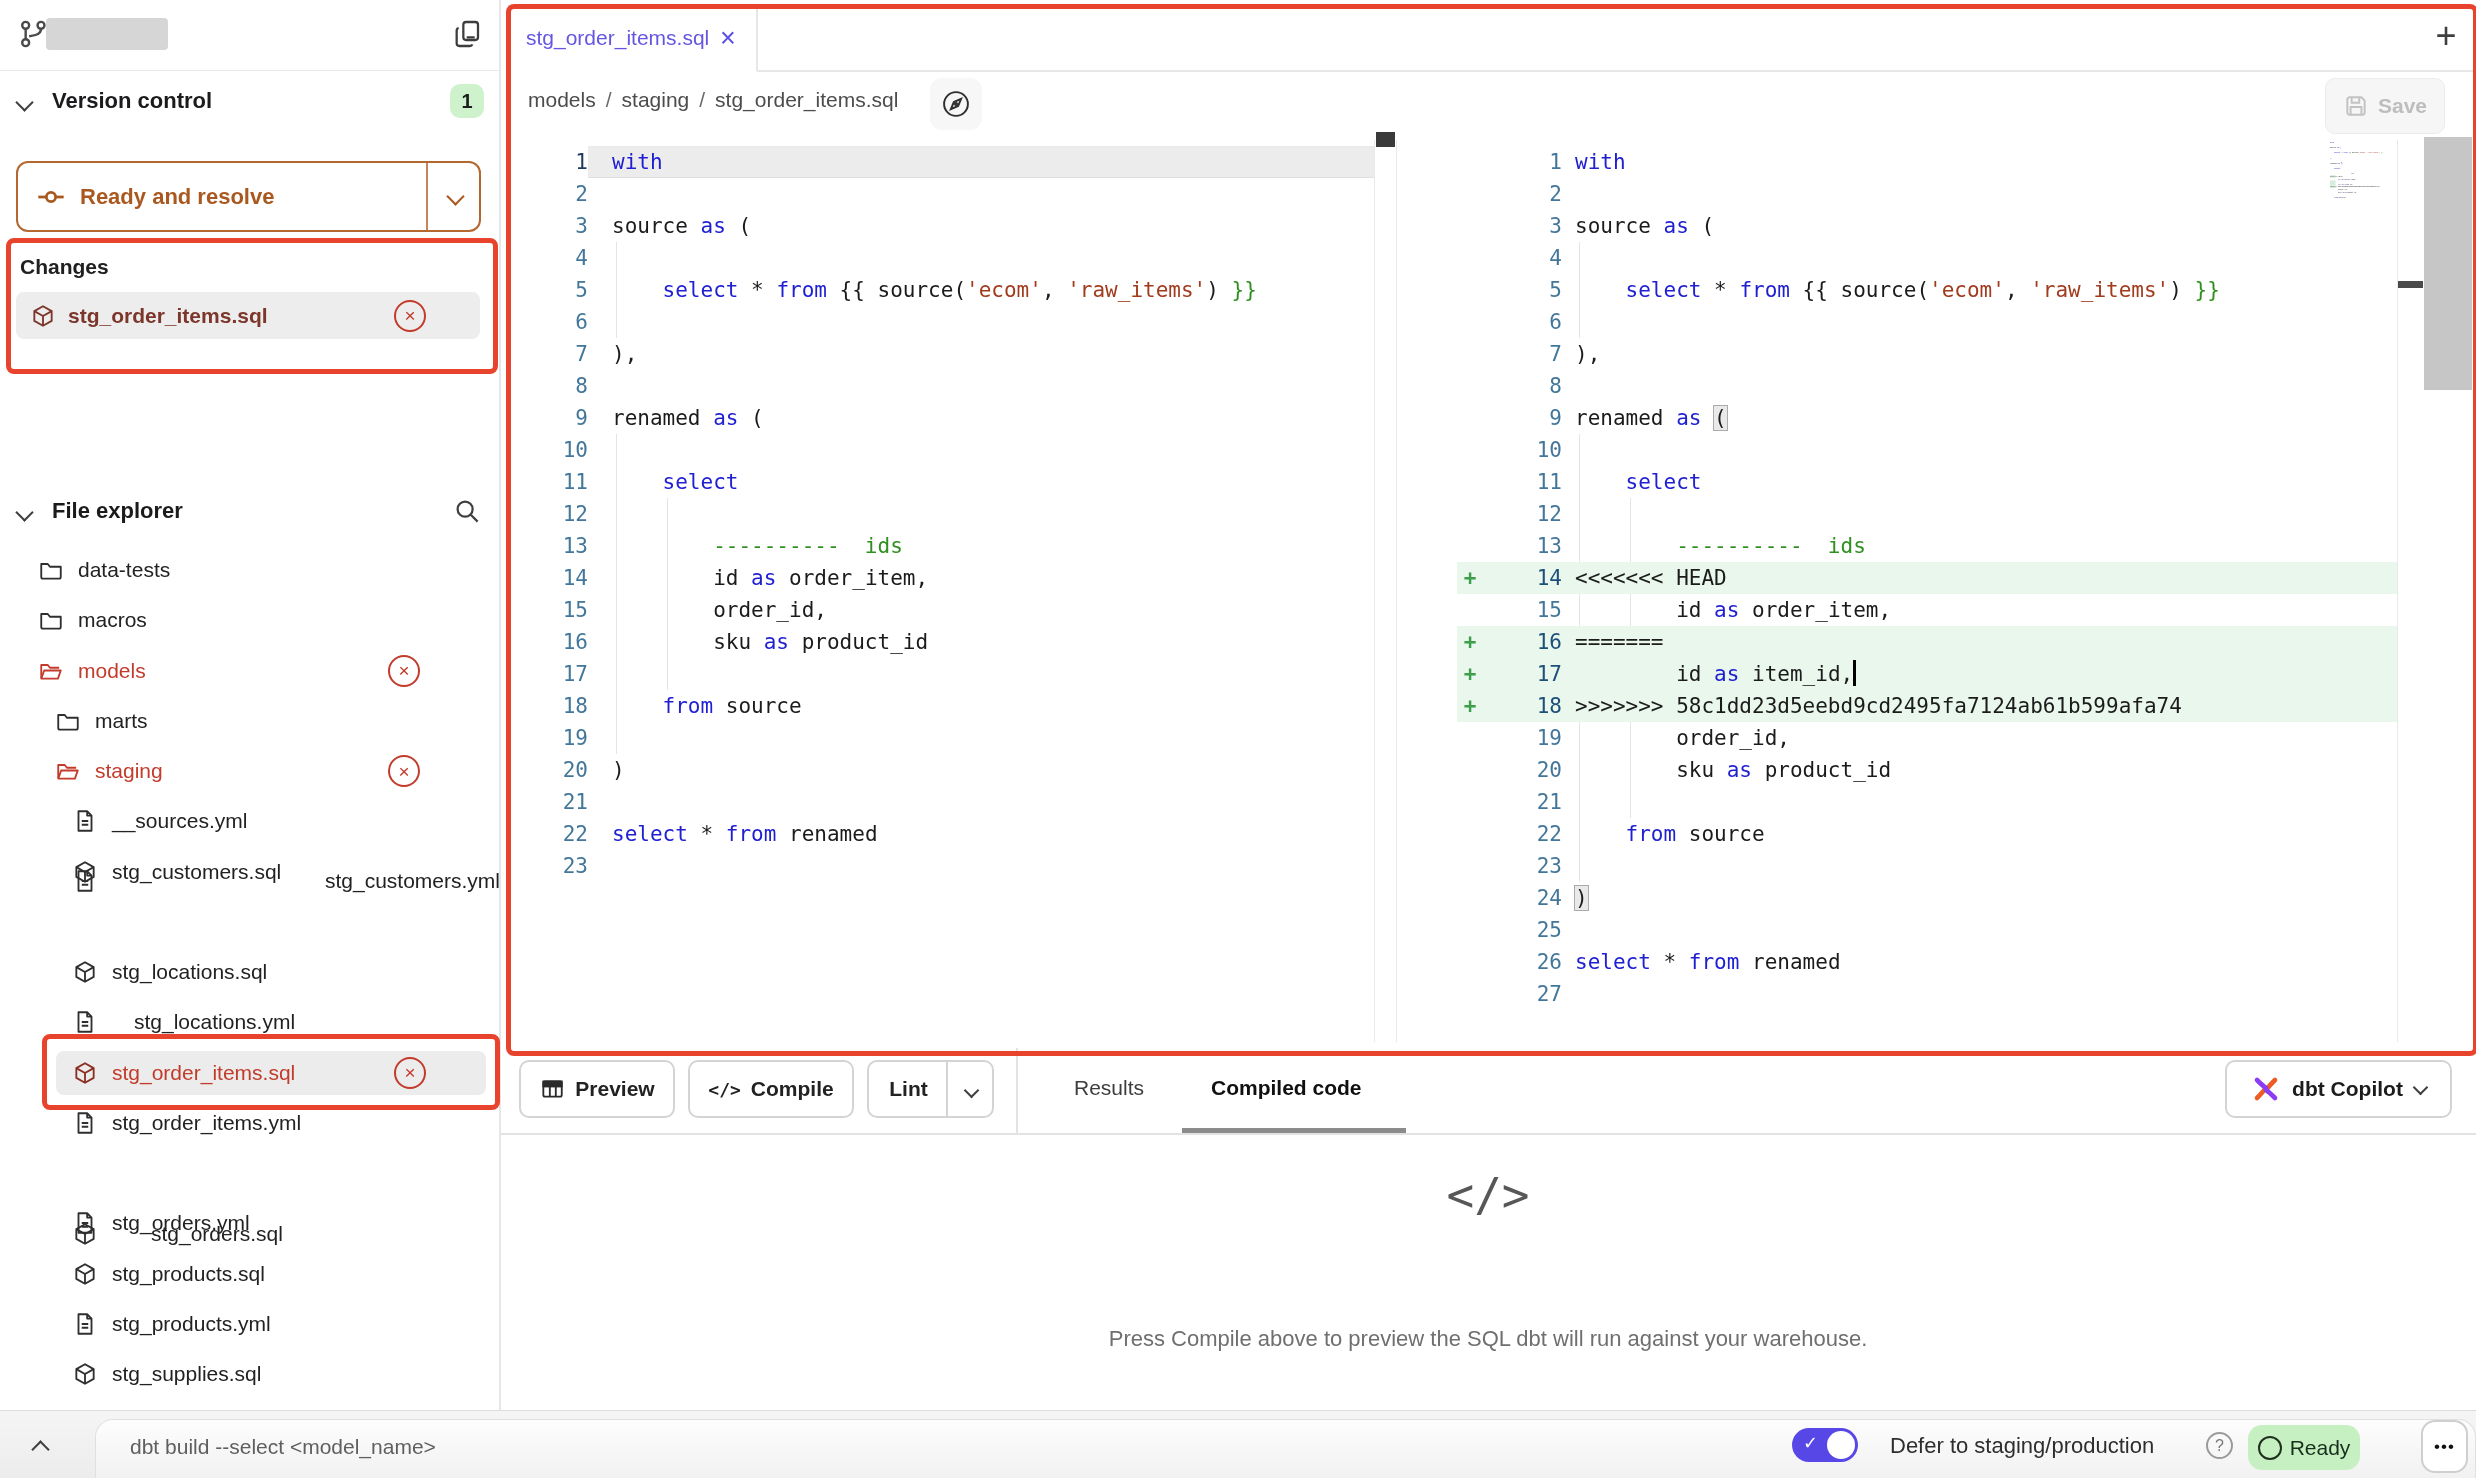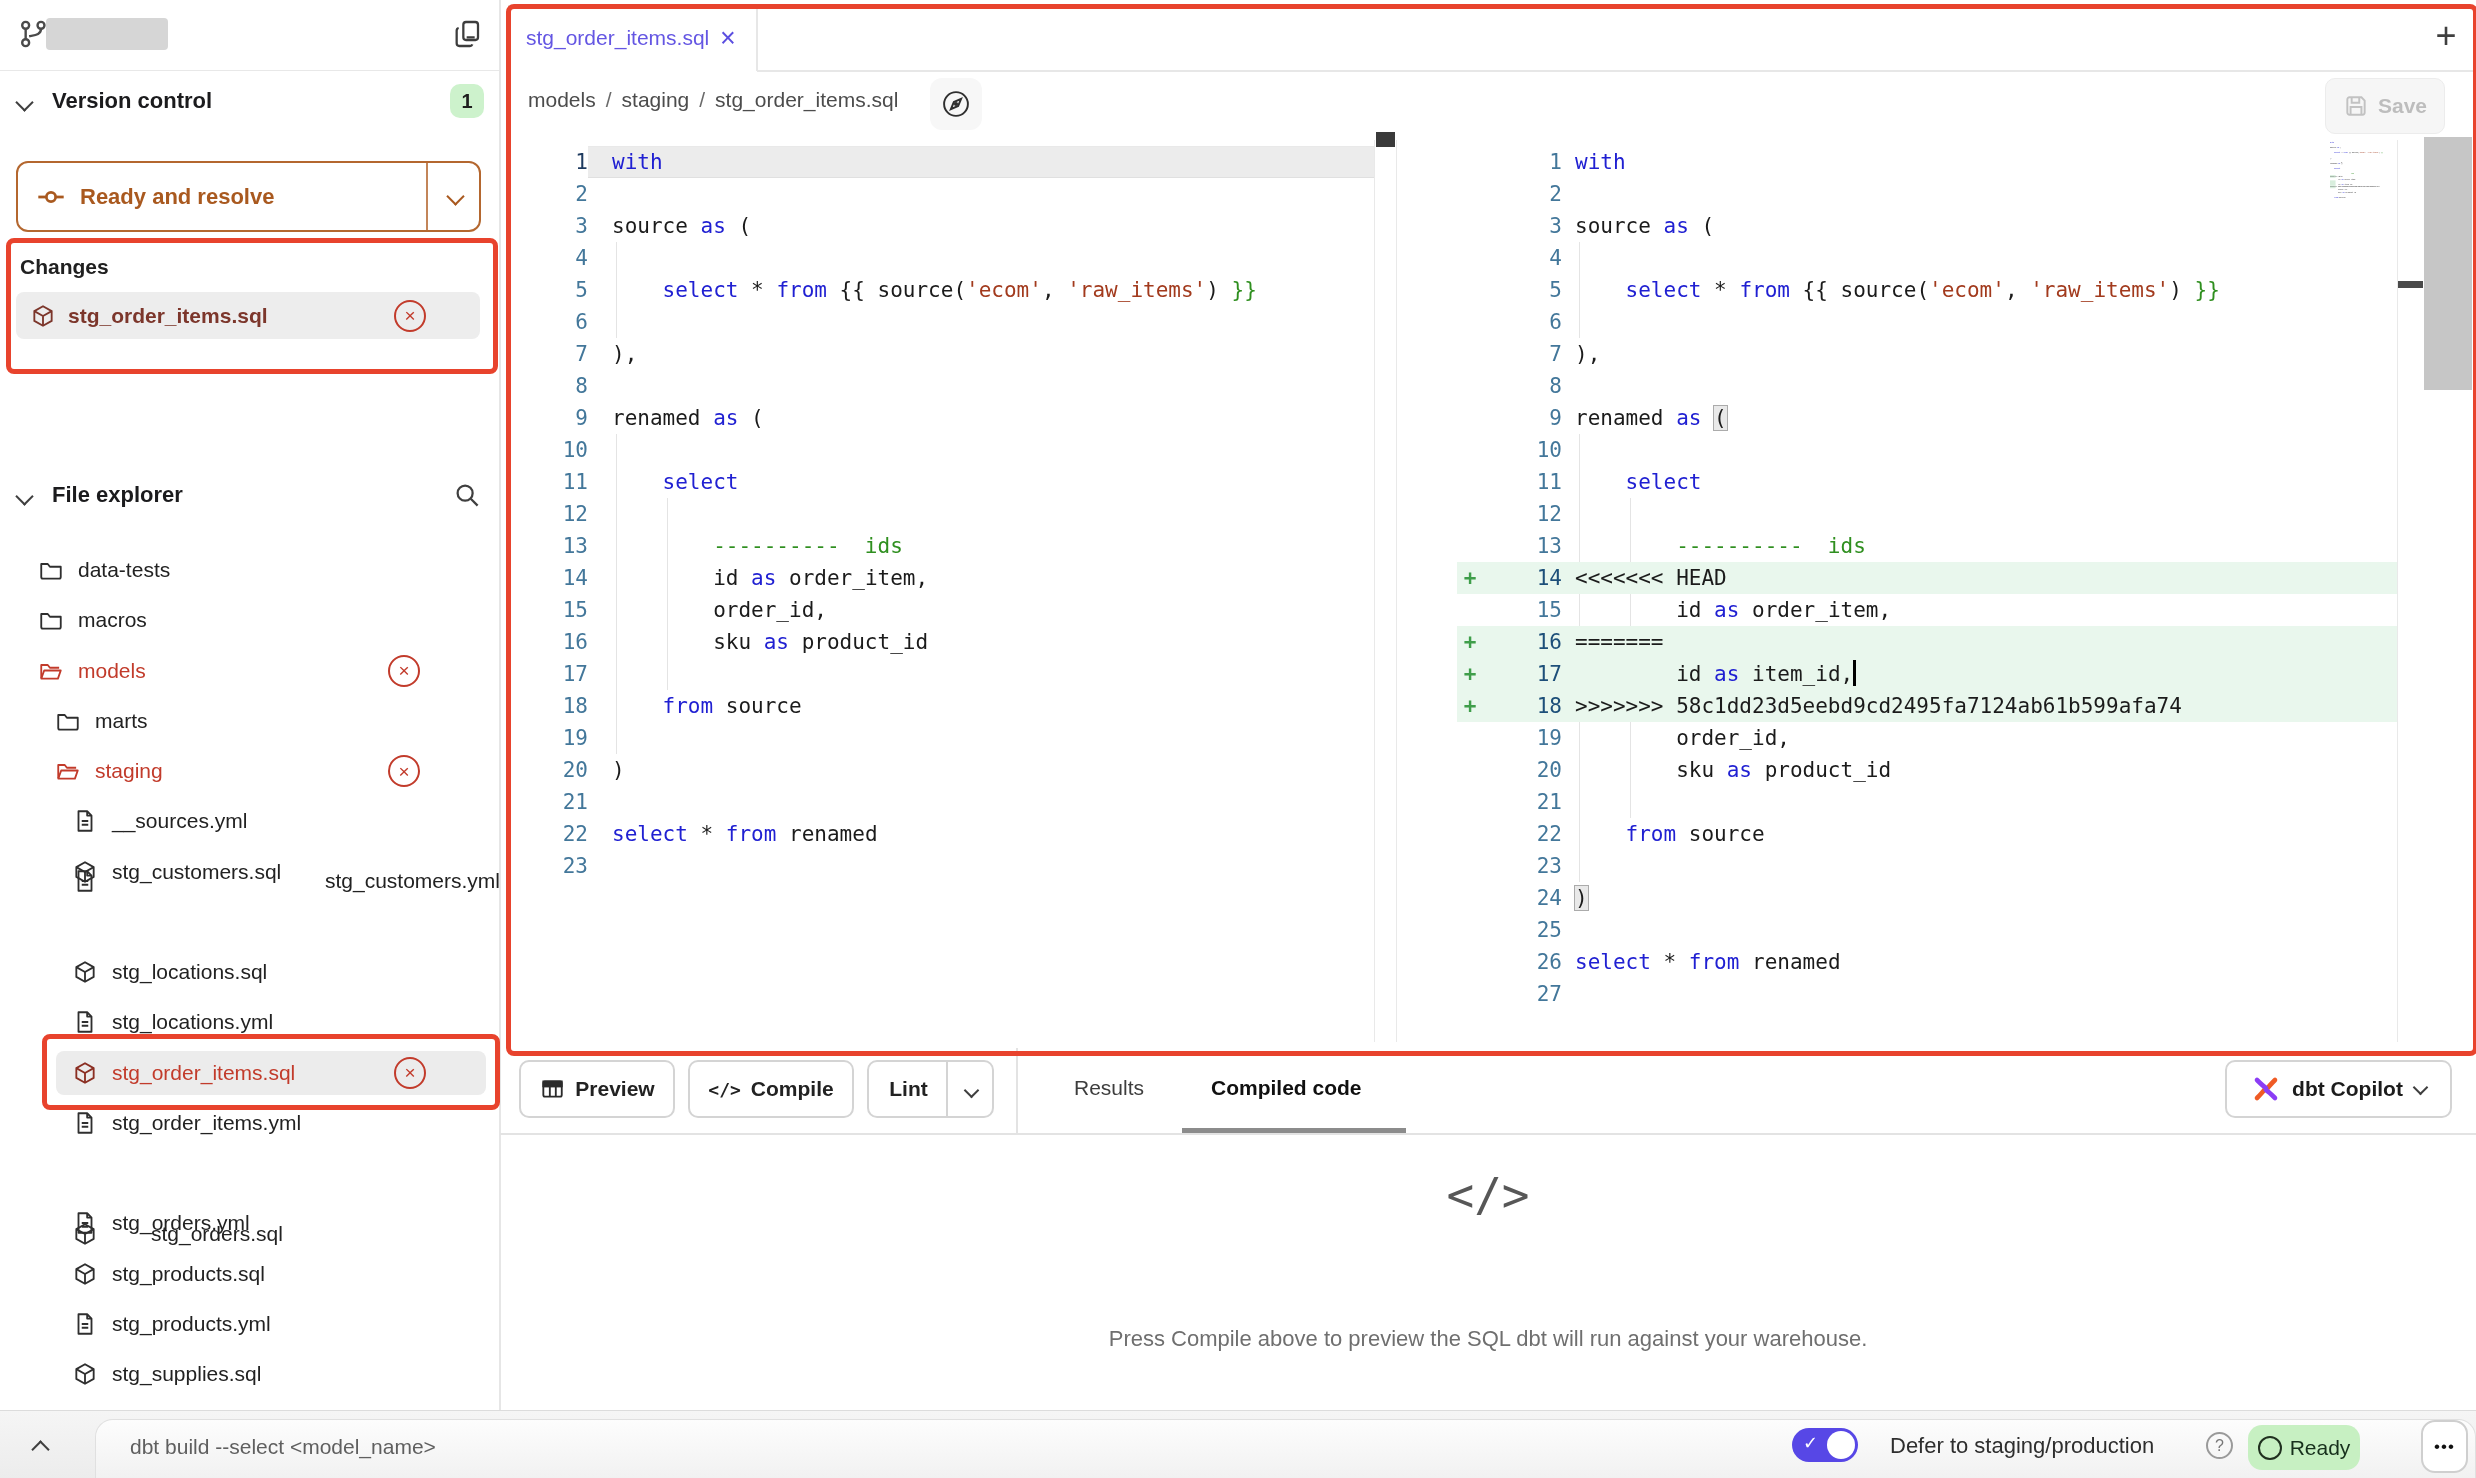--- a/index.html
+++ b/index.html
@@ -28,21 +28,21 @@
 
   .anno{border:5px solid #e8432d;border-radius:8px;z-index:60;pointer-events:none;}
 
   #changes-title{left:20px;top:255px;font-size:21px;font-weight:700;color:#202020;}
   #change-item{left:16px;top:292px;width:464px;height:47px;background:#ededed;border-radius:8px;
                display:flex;align-items:center;color:#7c362b;}
   #change-item .lbl{font-size:21px;font-weight:600;margin-left:12px;}
   .circled-x{position:absolute;width:28px;height:28px;border:2px solid #c23b2b;border-radius:50%;
              color:#c23b2b;display:flex;align-items:center;justify-content:center;font-size:19px;line-height:1;}
 
-  #fe-header{left:0;top:480px;width:428px;height:40px;}
+  #fe-header{left:0;top:496px;width:428px;height:40px;}
   .file-row{position:absolute;left:0;width:500px;height:44px;display:flex;align-items:center;font-size:21px;color:#222;}
   .file-row .icon{display:flex;align-items:center;justify-content:center;width:26px;height:26px;margin-right:14px;flex:none;}
   .file-row.mod{color:#c23b2b;}
   .file-row.sel{left:56px;width:430px;background:#ececec;border-radius:8px;}
 
   
   #tabbar-border{left:757px;top:70px;width:1719px;height:2px;background:#e7e7e7;}
   #tab-active{left:508px;top:5px;width:250px;height:66px;background:#fff;border-left:2px solid #e7e7e7;border-right:2px solid #e7e7e7;
               display:flex;align-items:center;padding:0 16px;box-sizing:border-box;}
   #tab-title{font-size:21px;color:#6456e3;white-space:nowrap;overflow:hidden;max-width:188px;}
@@ -261,21 +261,21 @@
         </div>
         <div class="file-row" style="top: 950px;">
           <span class="icon" style="margin-left: 72px;">
             <svg width="26" height="26" viewBox="0 0 24 24" fill="none" stroke="#2f2f2f" stroke-width="1.7" stroke-linejoin="round">
               <path d="M12 3l8 4.5v9L12 21l-8-4.5v-9z"></path>
               <path d="M4 7.5l8 4.5 8-4.5M12 12v9"></path>
             </svg>
           </span>
           <span>stg_locations.sql</span>
         </div>
-        <div class="file-row" style="top: 1000.25px;">
+        <div class="file-row" style="top: 1000.25px; gap: 22px;">
           <span class="icon" style="margin-left: 72px;">
             <svg width="26" height="26" viewBox="0 0 24 24" fill="none" stroke="#2f2f2f" stroke-width="1.7" stroke-linejoin="round">
               <path d="M6 3h8l4 4v14H6z"></path>
               <path d="M14 3v4h4M9 12h6M9 15.5h6"></path>
             </svg>
           </span>
           <span>stg_locations.yml</span>
         </div>
         <div class="file-row mod sel" style="top: 1050.5px;">
           <span class="icon" style="margin-left: 16px;">

